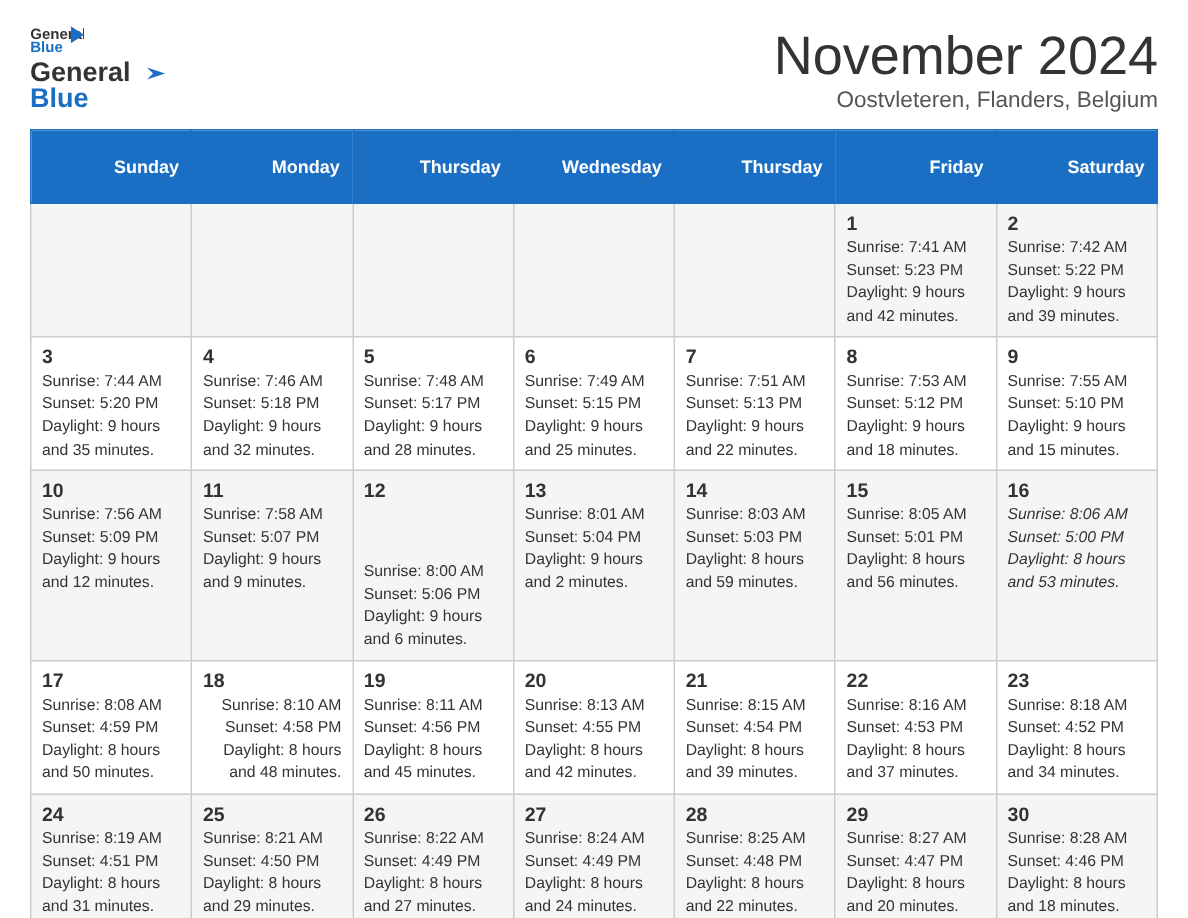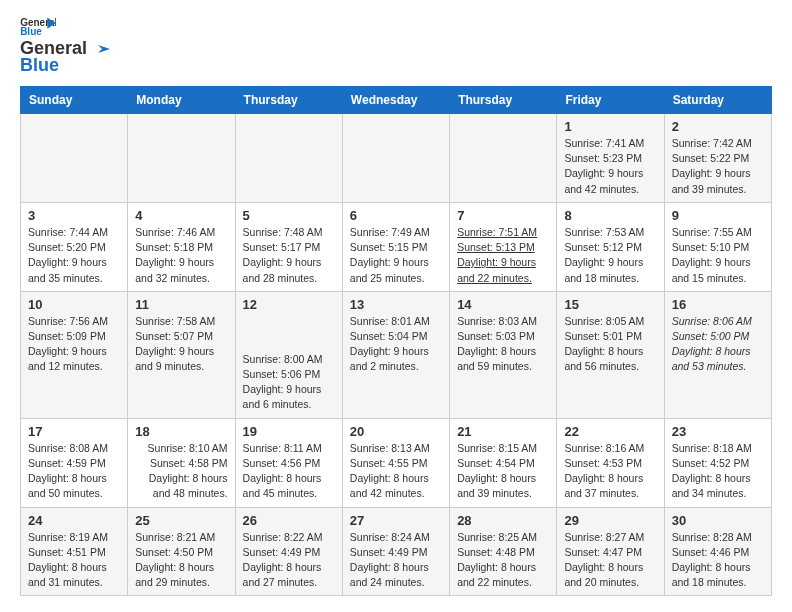--- a/index.html
+++ b/index.html
@@ -39,22 +39,22 @@
       color: #555;
     }
     table {
       width: 100%;
       border-collapse: collapse;
       font-size: 11px;
     }
     thead tr th {
       background: #1a6fc4;
       color: #fff;
-      text-align: left;
-      padding: 6px 8px;
+      text-align: right;
+      padding: 17px 8px;
       font-size: 12px;
       font-weight: bold;
       border: 1px solid #1a6fc4;
     }
     tbody tr td {
       vertical-align: top;
       padding: 5px 7px;
       border: 1px solid #ccc;
       min-height: 80px;
       width: calc(100% / 7);
@@ -96,20 +96,24 @@
       <polygon points="38,2 50,10 38,18" fill="#1a6fc4"></polygon>
     </svg>
     <div style="display:flex;align-items:center;gap:0;">
       <span style="font-size:18px;font-weight:bold;color:#333;">General</span>
       <svg width="22" height="16" viewBox="0 0 22 16" style="margin: 0 1px;">
         <polygon points="10,4 22,8 10,12 14,8" fill="#1a6fc4"></polygon>
       </svg>
     </div>
     <span style="font-size:18px;font-weight:bold;color:#1a6fc4;margin-top:-4px;">Blue</span>
   </div>
+  <div class="title-area">
+    <div class="month-title">November 2024</div>
+    <div class="location-title">Oostvleteren, Flanders, Belgium</div>
+  </div>
 </div>
 
 <table>
   <thead>
     <tr>
     <th>Sunday</th>
         <th>Monday</th>
         <th>Thursday</th>
         <th>Wednesday</th>
         <th>Thursday</th>
@@ -157,21 +161,21 @@
 Daylight: 9 hours and 28 minutes.</div>
         </td>
         <td>
           <span class="day-num">6</span>
           <div class="day-info" style="white-space: pre-line;">Sunrise: 7:49 AM
 Sunset: 5:15 PM
 Daylight: 9 hours and 25 minutes.</div>
         </td>
         <td>
           <span class="day-num">7</span>
-          <div class="day-info" style="white-space: pre-line; text-decoration: underline;">Sunrise: 7:51 AM
+          <div class="day-info" style="white-space: pre-line;">Sunrise: 7:51 AM
 Sunset: 5:13 PM
 Daylight: 9 hours and 22 minutes.</div>
         </td>
         <td>
           <span class="day-num">8</span>
           <div class="day-info" style="white-space: pre-line;">Sunrise: 7:53 AM
 Sunset: 5:12 PM
 Daylight: 9 hours and 18 minutes.</div>
         </td>
         <td>

